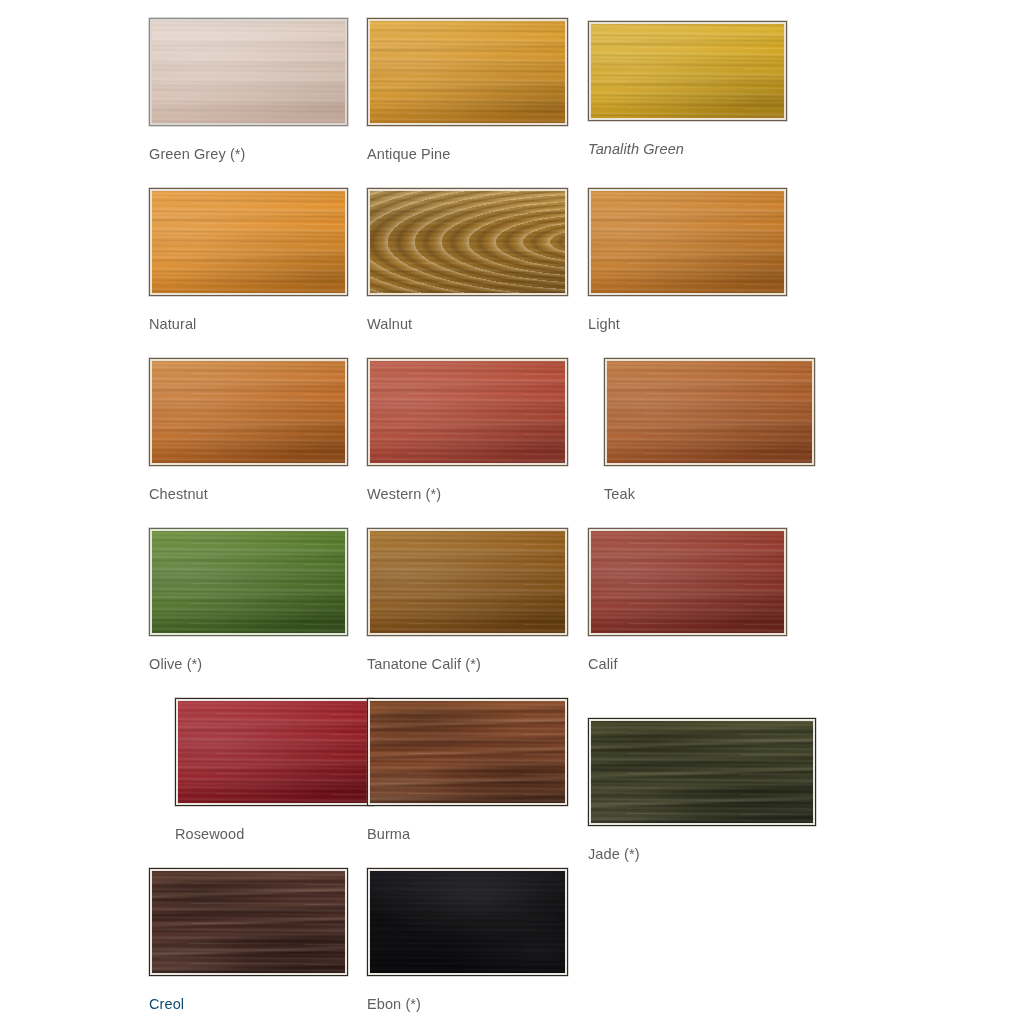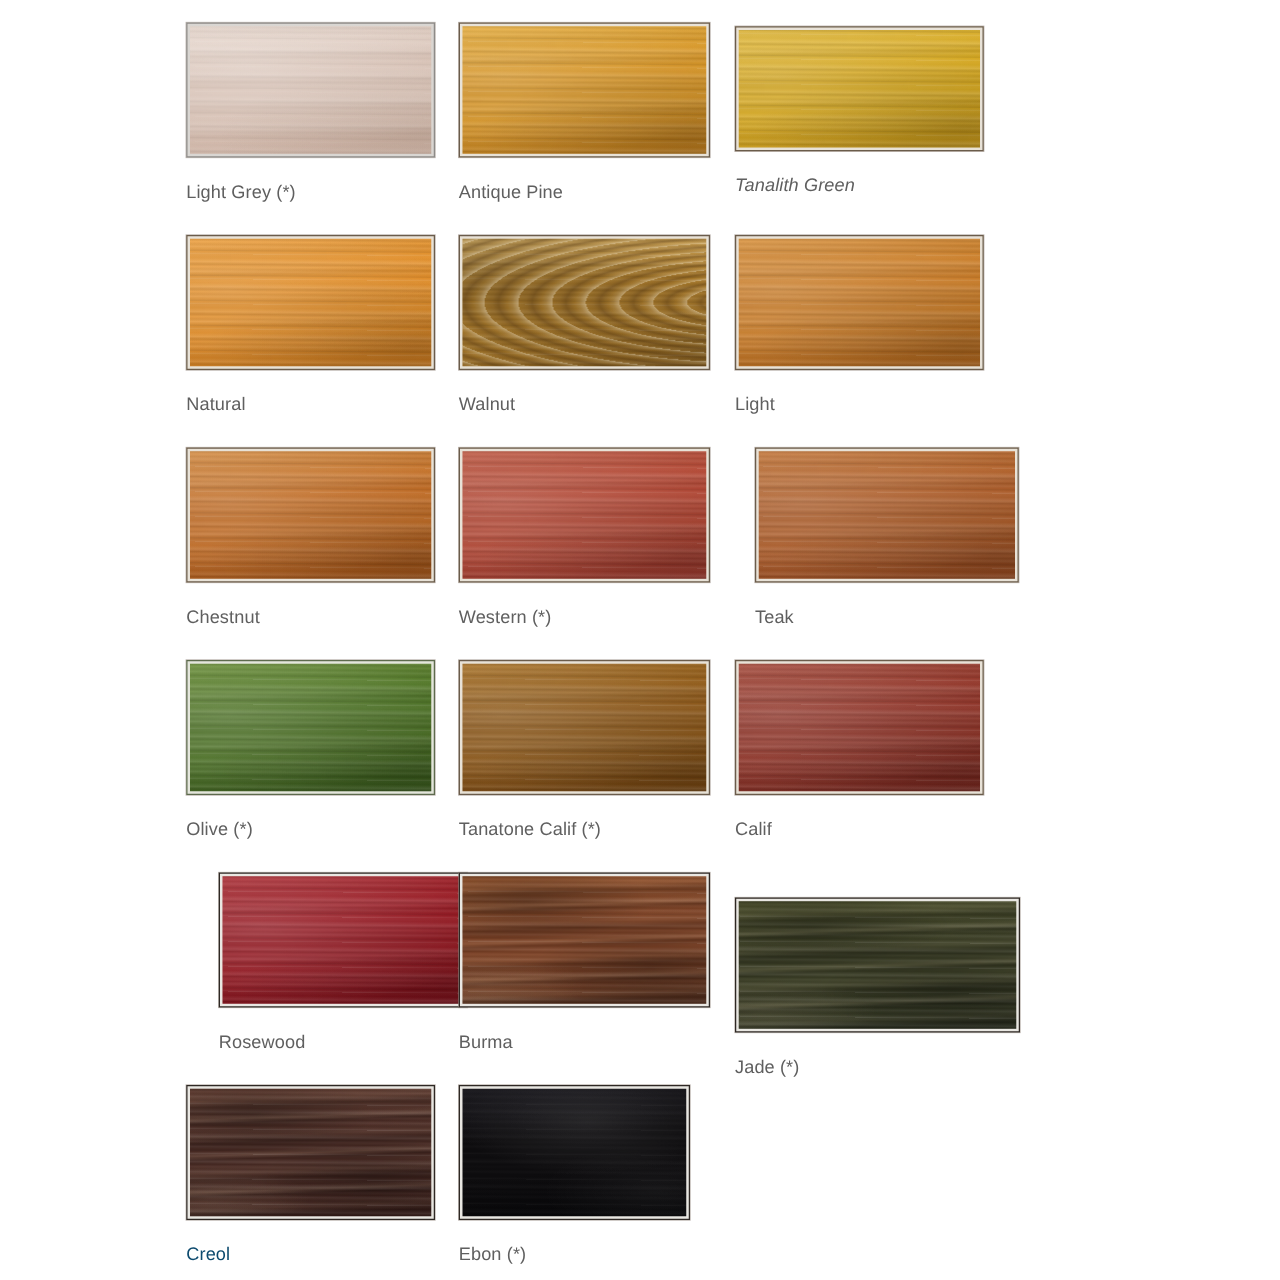--- a/index.html
+++ b/index.html
@@ -155,21 +155,21 @@
   }
 </style>
 </head>
 <body style="background: rgb(255, 255, 255);">
 
 <div id="grid">
     <div class="cell" style="left: 149px; top: 18px; width: 199px;">
       <div class="chip mat-grey" style="height: 108px;">
         <div class="swatch soft" style="background: linear-gradient(175deg, rgb(230, 214, 204) 0%, rgb(214, 191, 178) 38%, rgb(214, 191, 178) 62%, rgb(201, 173, 158) 100%);"></div>
       </div>
-      <div class="label" style="color: rgb(95, 95, 95);">Light Grey (*)</div>
+      <div class="label" style="color: rgb(95, 95, 95);">Green Grey (*)</div>
     </div>
     <div class="cell" style="left: 367px; top: 18px; width: 201px;">
       <div class="chip mat-warm" style="height: 108px;">
         <div class="swatch" style="background: linear-gradient(175deg, rgb(231, 174, 63) 0%, rgb(213, 147, 36) 38%, rgb(213, 147, 36) 62%, rgb(180, 117, 26) 100%);"></div>
       </div>
       <div class="label" style="color: rgb(95, 95, 95);">Antique Pine</div>
     </div>
     <div class="cell" style="left: 588px; top: 21px; width: 199px; font-style: italic;">
       <div class="chip mat-warm" style="height: 100px;">
         <div class="swatch" style="background: linear-gradient(175deg, rgb(227, 187, 64) 0%, rgb(211, 165, 29) 38%, rgb(211, 165, 29) 62%, rgb(189, 144, 24) 100%);"></div>
@@ -247,19 +247,19 @@
         <div class="swatch mottled" style="background: linear-gradient(175deg, rgb(80, 83, 47) 0%, rgb(58, 61, 37) 38%, rgb(58, 61, 37) 62%, rgb(36, 40, 26) 100%);"></div>
       </div>
       <div class="label" style="color: rgb(95, 95, 95);">Jade (*)</div>
     </div>
     <div class="cell" style="left: 149px; top: 868px; width: 199px;">
       <div class="chip mat-dark" style="height: 108px;">
         <div class="swatch mottled" style="background: linear-gradient(175deg, rgb(101, 64, 52) 0%, rgb(74, 43, 36) 38%, rgb(74, 43, 36) 62%, rgb(52, 27, 23) 100%);"></div>
       </div>
       <div class="label" style="color: #0c4a6e;">Creol</div>
     </div>
-    <div class="cell" style="left: 367px; top: 868px; width: 185px;">
+    <div class="cell" style="left: 367px; top: 868px; width: 201px;">
       <div class="chip mat-dark" style="height: 108px;">
         <div class="swatch flat" style="background: linear-gradient(175deg, rgb(28, 27, 32) 0%, rgb(13, 12, 14) 38%, rgb(13, 12, 14) 62%, rgb(5, 5, 7) 100%);"></div>
       </div>
       <div class="label" style="color: rgb(95, 95, 95);">Ebon (*)</div>
     </div>
   </div>
 
 </body></html>

